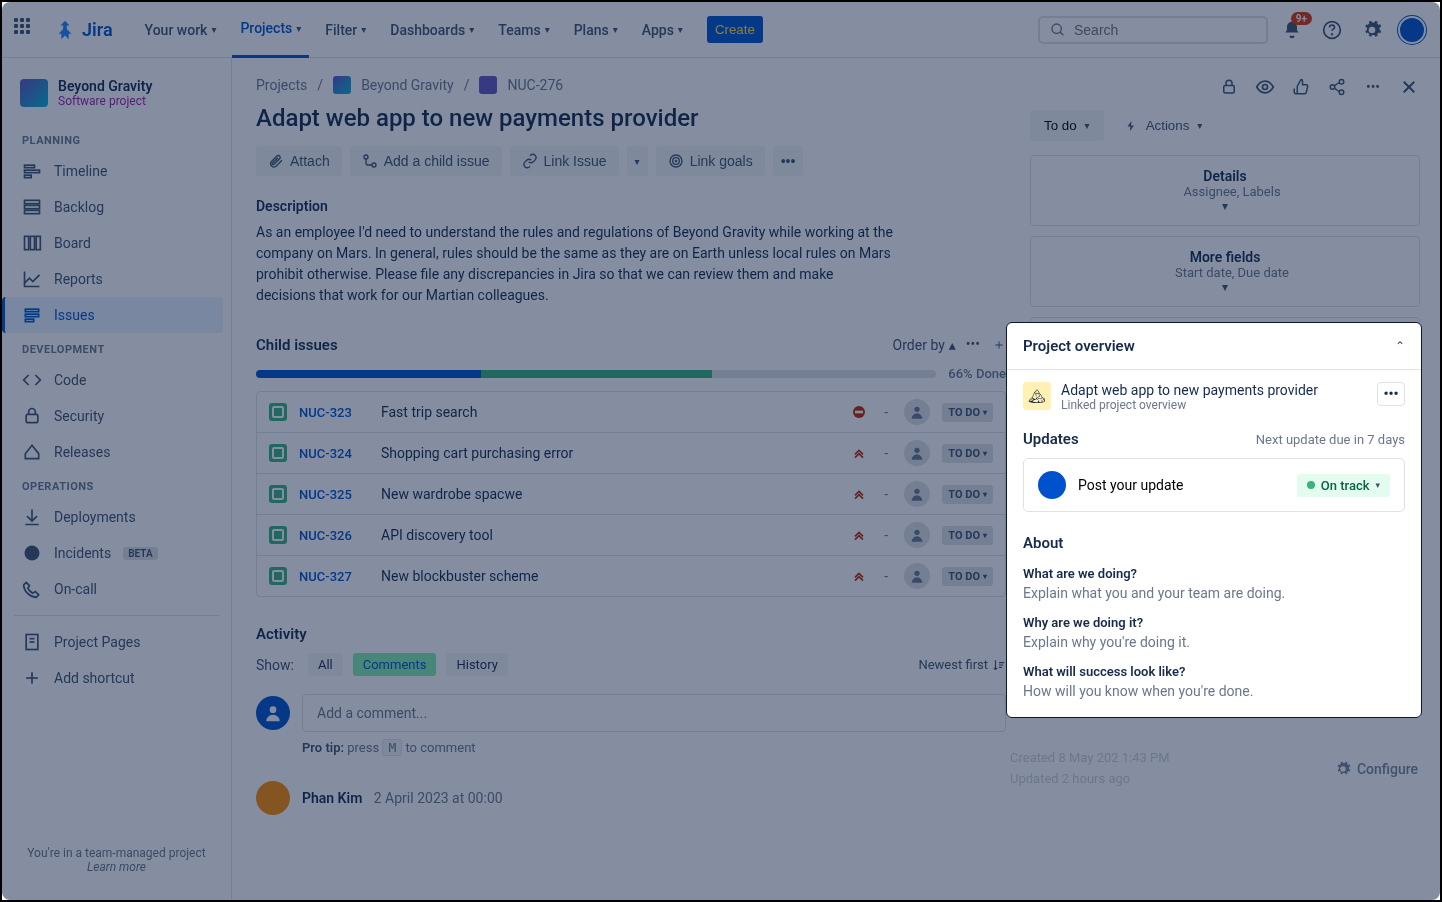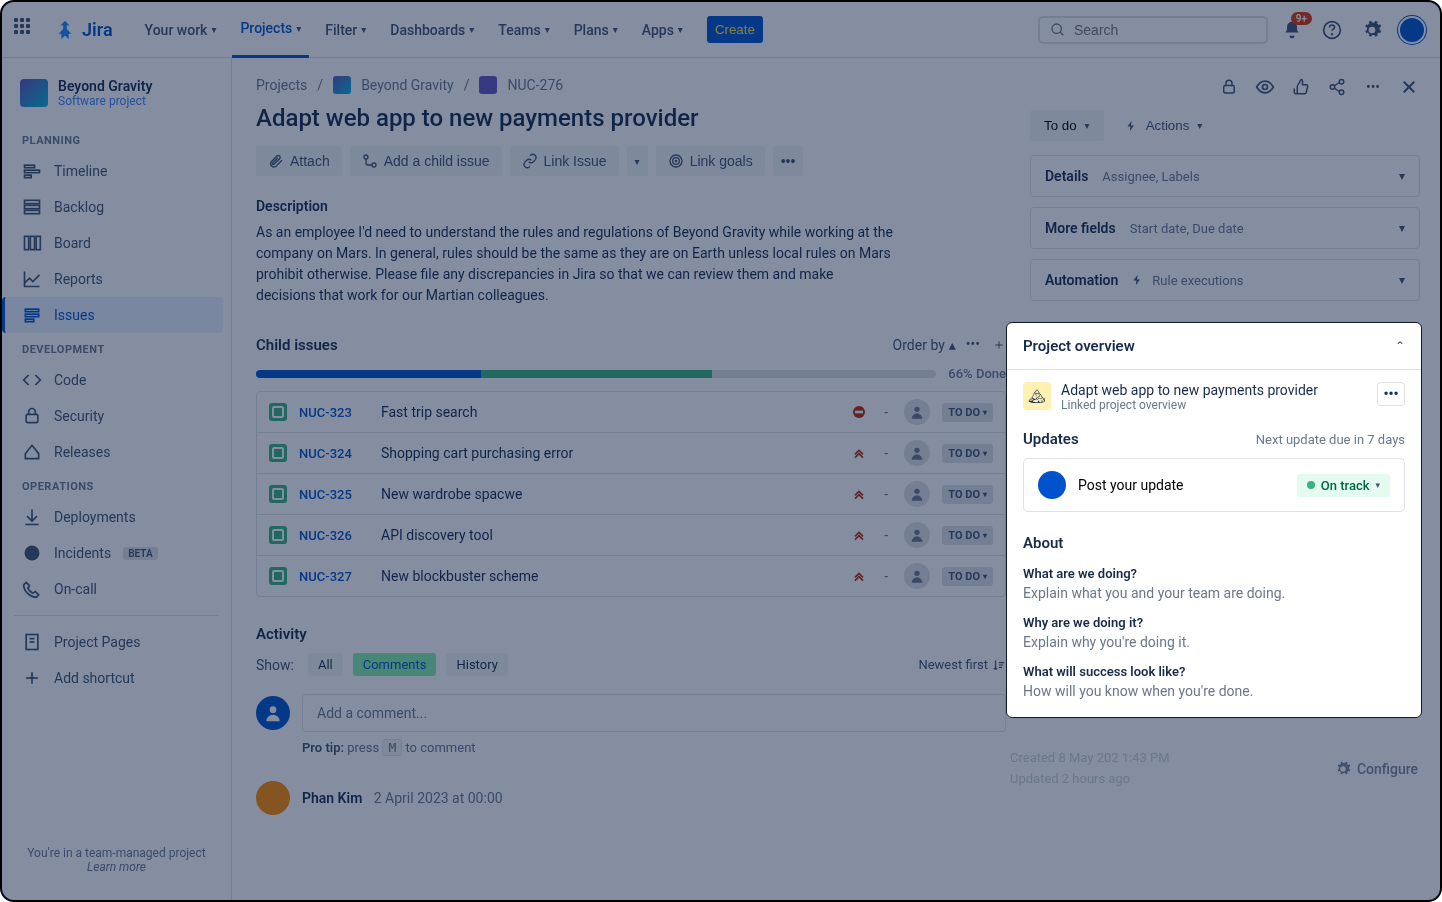--- a/index.html
+++ b/index.html
@@ -1,17 +1,17 @@
 <!DOCTYPE html>
 <html><head>
 <meta charset="utf-8">
 <style>
 * { box-sizing: border-box; margin: 0; padding: 0; }
 body { font-family: -apple-system, BlinkMacSystemFont, "Segoe UI", Roboto, sans-serif; font-size: 14px; color: #172B4D; background: #fff; width: 1442px; height: 902px; overflow: hidden; position: relative; }
-.app-frame { width: 100%; height: 100%; border: 2px solid #000; border-radius: 14px; display: flex; flex-direction: column; overflow: hidden; }
+.app-frame { width: 100%; height: 100%; border: 2px solid #000; border-radius: 0; display: flex; flex-direction: column; overflow: hidden; }
 
 .topnav { height: 56px; border-bottom: 1px solid #DFE1E6; display: flex; align-items: center; padding: 0 12px; gap: 8px; }
 .topnav .apps-icon { width: 24px; height: 24px; display: grid; grid-template-columns: repeat(3,4px); grid-template-rows: repeat(3,4px); gap: 2px; }
 .topnav .apps-icon span { background: #42526E; width:4px; height:4px; border-radius:1px;}
 .logo { display:flex; align-items:center; gap:6px; color:#0052CC; font-weight:600; font-size:18px; margin-left:8px; margin-right:16px;}
 .logo svg { width:22px; height:22px; }
 .nav-item { padding: 0 8px; color:#42526E; height:56px; display:flex; align-items:center; gap:4px; cursor:pointer; font-weight:500;}
 .nav-item.active { color:#0052CC; border-bottom:3px solid #0052CC; }
 .chev { font-size:10px; color:#42526E; }
 .create-btn { background:#0052CC; color:#fde047; border:none; border-radius:3px; padding:6px 8px; font-weight:500; margin-left:8px; cursor:pointer;}
@@ -20,21 +20,21 @@
 .search-box input { border:none; outline:none; flex:1; font-size:14px; color:#172B4D; }
 .topnav .icon-btn { width:32px; height:32px; display:flex; align-items:center; justify-content:center; color:#42526E; cursor:pointer; position:relative;}
 .badge { position:absolute; top:-2px; right:-4px; background:#DE350B; color:#fff; font-size:10px; border-radius:8px; padding:1px 5px; font-weight:600;}
 .avatar { width:28px; height:28px; border-radius:50%; background:#0052CC; border:2px solid #fff; box-shadow:0 0 0 1px #0052CC; }
 
 .body { flex:1; display:flex; overflow:hidden; }
 .sidebar { width:230px; border-right:1px solid #DFE1E6; padding:16px 8px; overflow-y:auto; display:flex; flex-direction:column;}
 .proj-header { display:flex; gap:10px; padding:4px 10px 16px; align-items:center;}
 .proj-icon { width:28px; height:28px; border-radius:4px; background:linear-gradient(135deg,#6554C0,#00B8D9); }
 .proj-title { font-weight:600; font-size:14px; }
-.proj-sub { font-size:12px; color:#3b82f6; }
+.proj-sub { font-size:12px; color:#a21caf; }
 .section-label { font-size:11px; color:#6B778C; font-weight:700; padding:10px 12px 6px; letter-spacing:0.5px; }
 .sb-item { display:flex; align-items:center; gap:12px; padding:8px 12px; border-radius:4px; cursor:pointer; color:#42526E; font-weight:400;}
 .sb-item.active { background:#E9F2FF; color:#0052CC; border-left:3px solid #0052CC; margin-left:-8px; padding-left:17px;}
 .sb-item svg, .sb-item .ico { width:20px; height:20px; flex-shrink:0; }
 .beta-badge { background:#DFE1E6; color:#42526E; font-size:10px; padding:1px 5px; border-radius:3px; font-weight:600;}
 .sidebar-footer { margin-top:auto; text-align:center; font-size:12px; color:#6B778C; padding:10px;}
 .sidebar-footer a { color:#6B778C; text-decoration:none;font-style:italic;}
 .sb-divider { height:1px; background:#DFE1E6; margin:8px 4px; }
 
 .main { flex:1; display:flex; overflow:hidden; }
@@ -85,21 +85,21 @@
 .comment-entry { display:flex; gap:12px; margin-top:26px; align-items:center;}
 .comment-entry .av2 { width:34px; height:34px; border-radius:50%; background:#FF8B00; }
 .comment-entry .name { font-weight:600; }
 .comment-entry .date { color:#6B778C; margin-left:8px;}
 
 .header-icons { display:flex; justify-content:flex-end; gap:14px; color:#42526E; margin-bottom:12px;}
 .header-icons .hi { width:22px; height:22px; cursor:pointer; display:flex; align-items:center; justify-content:center;}
 .status-action { display:flex; gap:10px; margin-bottom:14px;}
 .status-btn { background:#F4F5F7; border:none; padding:8px 14px; border-radius:3px; display:flex; align-items:center; gap:8px; font-weight:500; cursor:pointer;}
 .actions-btn { background:transparent; border:none; padding:8px 10px; display:flex; align-items:center; gap:8px; color:#42526E; cursor:pointer; font-weight:500;}
-.panel { border:1px solid #DFE1E6; border-radius:4px; padding:12px 14px; margin-bottom:10px; display:flex; align-items:center;}
+.panel { border:1px solid #DFE1E6; border-radius:4px; padding:12px 26px; margin-bottom:10px; display:flex; align-items:center;flex-direction:column;}
 .panel-title { font-weight:600; }
 .panel-sub { color:#6B778C; margin-left:14px; font-size:13px; flex:1;}
 .panel-chev { color:#42526E; font-size:12px;}
 
 .overview-card { border:1px solid #0f172a; border-radius:6px; background:#fff; position:relative; z-index:10; box-shadow:0 0 0 0; }
 .ov-head { padding:14px 16px; display:flex; align-items:center; border-bottom:1px solid #DFE1E6;}
 .ov-head h3 { font-weight:600; flex:1; font-size:15px;}
 .ov-body { padding:12px 16px 18px;}
 .ov-link-row { display:flex; gap:10px; align-items:flex-start;}
 .ov-link-icon { width:28px; height:28px; border-radius:4px; background:#FFF0B3; display:flex; align-items:center; justify-content:center; font-size:14px;}

